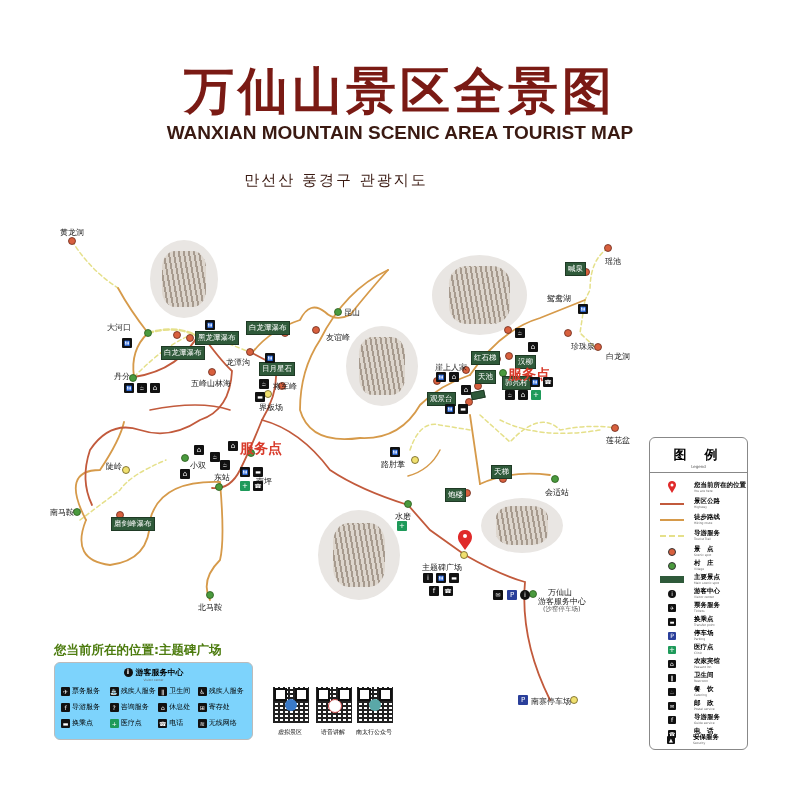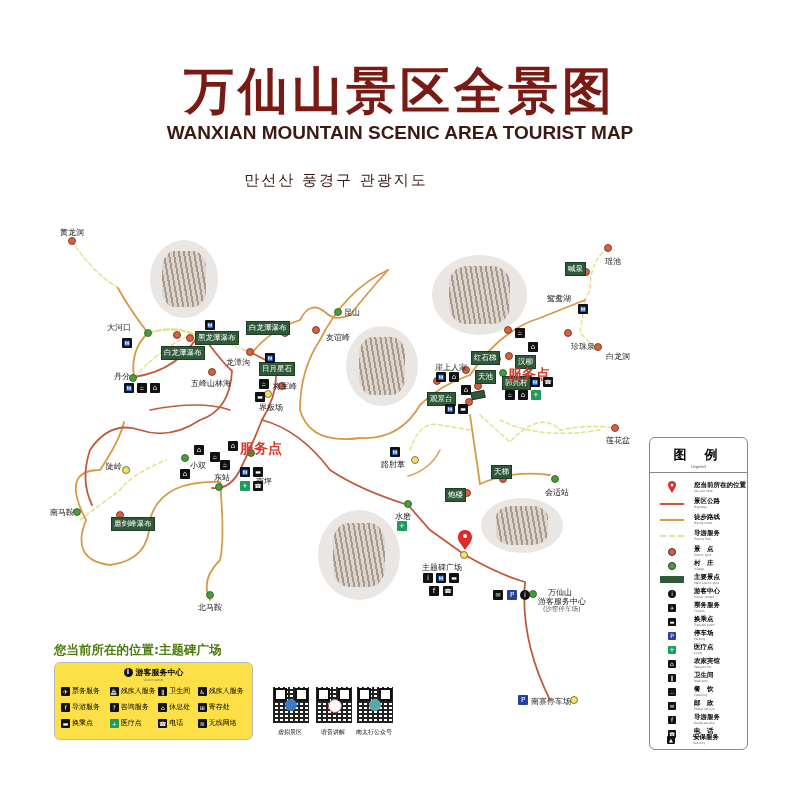--- a/index.html
+++ b/index.html
@@ -12,21 +12,21 @@
   .tag { position:absolute; font-size:7.5px; color:#fff; background:#2f5a3a; padding:1px 2px; white-space:nowrap; border:1px solid #1f3a25; }
   .tag.vert { writing-mode:vertical-rl; padding:3px 1px; transform:rotate(-12deg); }
   .svc { position:absolute; font-size:14px; color:#d83a2a; font-weight:bold; white-space:nowrap; }
   .ico { position:absolute; width:10px; height:10px; background:#111; color:#fff; font-size:7px; line-height:10px; text-align:center; border-radius:1px; }
   .ico.green { background:#1e9a5a; }
   .ico.blue { background:#2a3f9a; }
   .ico.round { border-radius:50%; }
   .sketch { position:absolute; border-radius:50%; background:#e9e6e3; }
   .sketch .inner { position:absolute; left:18%; top:14%; width:64%; height:72%; background:repeating-linear-gradient(80deg,#8a7a6a 0 2px,#d8cfc4 2px 5px); opacity:.7; border-radius:30%; }
   .you-are-here { position:absolute; left:54px; top:642px; font-size:12.5px; font-weight:bold; color:#4d7c0f; }
-  .svc-box { position:absolute; left:54px; top:662px; width:197px; height:76px; border:1px solid #bbb; border-radius:6px; background:#fde047; }
+  .svc-box { position:absolute; left:54px; top:662px; width:197px; height:76px; border:1px solid #bbb; border-radius:6px; background:#7dd3fc; }
   .svc-box .hd { position:absolute; left:0; width:100%; top:4px; text-align:center; font-size:8px; font-weight:bold; }
   .svc-box .hd .sub { display:block; font-size:3px; color:#666; font-weight:normal; }
   .svc-grid { position:absolute; left:6px; top:23px; width:188px; display:grid; grid-template-columns: 1fr 1fr 0.8fr 1.1fr; row-gap:6px; column-gap:2px; }
   .svc-item { display:flex; align-items:center; gap:2px; font-size:7px; white-space:nowrap; }
   .svc-item .ico { position:static; width:9px; height:9px; line-height:9px; font-size:6px; flex:none; }
   .qr-wrap { position:absolute; top:686px; }
   .qr { width:36px; height:36px; background:
       repeating-linear-gradient(0deg, #222 0 2px, transparent 2px 4px),
       repeating-linear-gradient(90deg, #222 0 2px, #fff 2px 5px);
       position:relative; border:1px solid #fff; }

